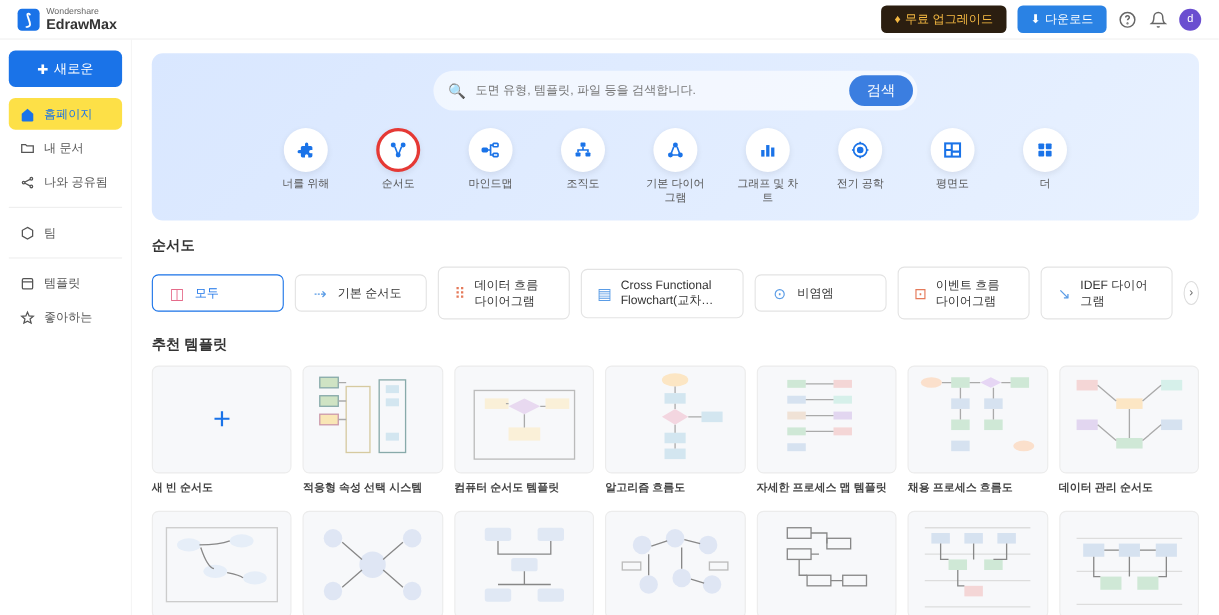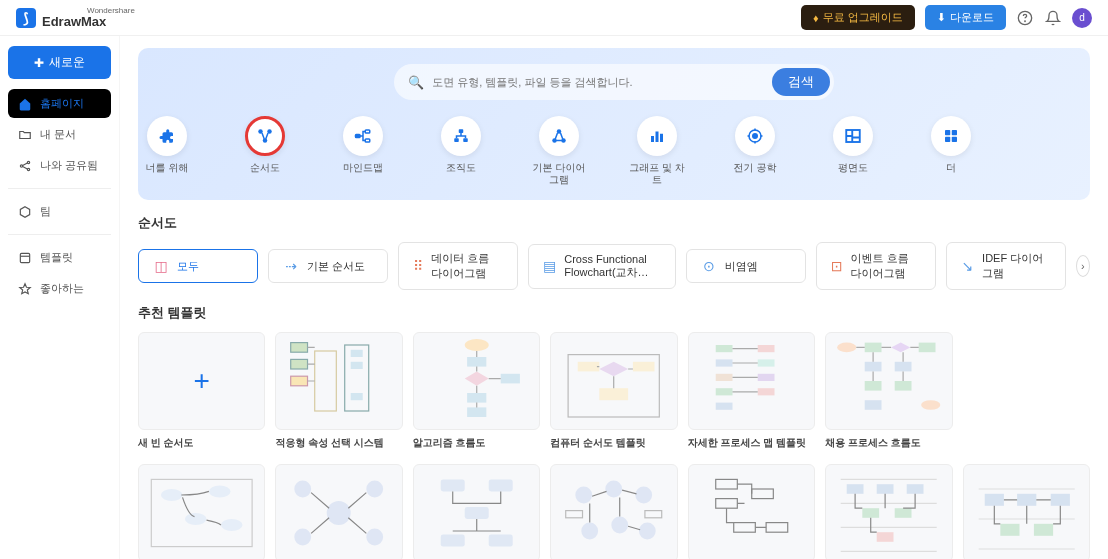--- a/index.html
+++ b/index.html
@@ -1,42 +1,42 @@
 <!DOCTYPE html>
 <html><head>
 <meta charset="utf-8">
 <style>
 * { margin: 0; padding: 0; box-sizing: border-box; }
 body { font-family: -apple-system, "Segoe UI", sans-serif; font-size: 12px; color: #333; background: #fff; width: 1108px; height: 559px; overflow: hidden; }
 .topbar { display: flex; align-items: center; justify-content: space-between; padding: 6px 16px; height: 36px; border-bottom: 1px solid #f0f0f0; }
 .logo { display: flex; align-items: center; gap: 6px; }
 .logo-icon { width: 20px; height: 20px; background: #1a73e8; border-radius: 4px; color: #fff; display: flex; align-items: center; justify-content: center; font-weight: bold; font-size: 14px; }
 .logo-text { font-size: 11px; line-height: 1; }
-.logo-text .small { font-size: 8px; color: #666; margin-left: 45px; }
+.logo-text .small { font-size: 8px; color: #666; }
 .logo-text .big { font-weight: bold; font-size: 13px; }
 .topbar-right { display: flex; align-items: center; gap: 10px; }
 .btn-upgrade { background: #2b1e10; color: #f5b942; border: none; border-radius: 5px; padding: 5px 12px; font-size: 11px; cursor: pointer; display: flex; align-items: center; gap: 4px; }
 .btn-download { background: #2a82e4; color: #fff; border: none; border-radius: 5px; padding: 5px 12px; font-size: 11px; cursor: pointer; display: flex; align-items: center; gap: 4px; }
 .icon-btn { width: 18px; height: 18px; color: #666; cursor: pointer; display: flex; align-items: center; justify-content: center; }
 .avatar { width: 20px; height: 20px; border-radius: 50%; background: #6a4ed0; color: #fff; display: flex; align-items: center; justify-content: center; font-size: 10px; }
 .app-body { display: flex; height: calc(100% - 36px); }
 .sidebar { width: 120px; padding: 10px 8px; border-right: 1px solid #f5f5f5; }
 .btn-new { width: 100%; background: #1a73e8; color: #fff; border: none; border-radius: 6px; padding: 8px 0; font-size: 12px; cursor: pointer; display: flex; align-items: center; justify-content: center; gap: 5px; margin-bottom: 10px; }
 .nav-item { display: flex; align-items: center; gap: 8px; padding: 7px 10px; border-radius: 6px; cursor: pointer; font-size: 11px; color: #555; margin-bottom: 2px; }
-.nav-item.active { background: #000000; color: #1a73e8; }
+.nav-item.active { background: #fde047; color: #1a73e8; }
 .nav-item .nav-icon { width: 14px; height: 14px; display: flex; align-items: center; justify-content: center; }
 .nav-sep { height: 1px; background: #eee; margin: 8px 0; }
 .main { flex: 1; padding: 12px 18px; overflow: auto; }
 .hero { background: linear-gradient(135deg, #d9e7ff 0%, #e8f1ff 100%); border-radius: 10px; padding: 16px 0 14px; }
 .search-wrap { display: flex; justify-content: center; margin-bottom: 16px; }
 .search-bar { background: rgba(255,255,255,0.6); border-radius: 18px; width: 440px; display: flex; align-items: center; padding: 4px 4px 4px 14px; }
 .search-icon { color: #ff8a3c; font-size: 13px; margin-right: 8px; }
 .search-input { flex: 1; border: none; background: transparent; outline: none; font-size: 11px; color: #888; }
 .search-btn { background: #3b7ee0; color: #fff; border: none; border-radius: 14px; padding: 5px 16px; font-size: 13px; cursor: pointer; }
-.cat-row { display: flex; gap: 40px; }
+.cat-row { display: flex; justify-content: center; gap: 26px; }
 .cat-item { display: flex; flex-direction: column; align-items: center; gap: 6px; cursor: pointer; width: 58px; }
 .cat-circle { width: 40px; height: 40px; border-radius: 50%; background: #fff; box-shadow: 0 2px 6px rgba(0,0,0,0.08); display: flex; align-items: center; justify-content: center; color: #1a73e8; font-size: 18px; }
 .cat-item.highlighted .cat-circle { border: 3px solid #e53935; }
 .cat-label { font-size: 10px; color: #555; text-align: center; line-height: 1.2; }
 .section-title { font-size: 13px; font-weight: 600; margin: 14px 0 10px; }
 .filter-row { display: flex; gap: 10px; align-items: center; position: relative; }
 .filter-chip { display: flex; align-items: center; gap: 8px; border: 1px solid #e3e3e3; border-radius: 6px; padding: 8px 14px; min-width: 120px; cursor: pointer; background: #fff; font-size: 11px; }
 .filter-chip.active { border: 1.5px solid #1a73e8; color: #1a73e8; }
 .chip-icon { width: 16px; height: 16px; display: flex; align-items: center; justify-content: center; font-size: 14px; }
 .scroll-arrow { width: 22px; height: 22px; border-radius: 50%; background: #fff; border: 1px solid #ddd; display: flex; align-items: center; justify-content: center; cursor: pointer; font-size: 11px; color: #666; }
@@ -301,43 +301,43 @@
               <rect x="60" y="24" width="10" height="6" fill="#d3e6f0"></rect>
               <rect x="60" y="50" width="10" height="6" fill="#d3e6f0"></rect>
               <path d="M24 12h6M24 26h6M24 40h6" stroke="#aaa"></path>
             </svg>
           </div>
         <div class="tmpl-title">적응형 속성 선택 시스템</div>
       </div>
       <div class="tmpl-card">
         <div class="tmpl-thumb">
             <svg class="mini" viewBox="0 0 100 80">
+              <rect x="12" y="18" width="76" height="52" fill="none" stroke="#bbb"></rect>
+              <rect x="20" y="24" width="18" height="8" fill="#faf0d8"></rect>
+              <polygon points="50,24 62,30 50,36 38,30" fill="#e8d9f0"></polygon>
+              <rect x="66" y="24" width="18" height="8" fill="#faf0d8"></rect>
+              <rect x="38" y="46" width="24" height="10" fill="#faf0d8"></rect>
+              <path d="M38 28h-2M62 30h4M50 36v10" stroke="#aaa"></path>
+            </svg>
+          </div>
+        <div class="tmpl-title">컴퓨터 순서도 템플릿</div>
+      </div>
+      <div class="tmpl-card">
+        <div class="tmpl-thumb">
+            <svg class="mini" viewBox="0 0 100 80">
               <ellipse cx="50" cy="10" rx="10" ry="5" fill="#fce6c4"></ellipse>
               <rect x="42" y="20" width="16" height="8" fill="#d3e6f0"></rect>
               <polygon points="50,32 60,38 50,44 40,38" fill="#f3d6e0"></polygon>
               <rect x="42" y="50" width="16" height="8" fill="#d3e6f0"></rect>
               <rect x="42" y="62" width="16" height="8" fill="#d3e6f0"></rect>
               <rect x="70" y="34" width="16" height="8" fill="#d3e6f0"></rect>
               <path d="M50 15v5M50 28v4M50 44v6M50 58v4M60 38h10" stroke="#aaa"></path>
             </svg>
           </div>
         <div class="tmpl-title">알고리즘 흐름도</div>
-      </div>
-      <div class="tmpl-card">
-        <div class="tmpl-thumb">
-            <svg class="mini" viewBox="0 0 100 80">
-              <rect x="12" y="18" width="76" height="52" fill="none" stroke="#bbb"></rect>
-              <rect x="20" y="24" width="18" height="8" fill="#faf0d8"></rect>
-              <polygon points="50,24 62,30 50,36 38,30" fill="#e8d9f0"></polygon>
-              <rect x="66" y="24" width="18" height="8" fill="#faf0d8"></rect>
-              <rect x="38" y="46" width="24" height="10" fill="#faf0d8"></rect>
-              <path d="M38 28h-2M62 30h4M50 36v10" stroke="#aaa"></path>
-            </svg>
-          </div>
-        <div class="tmpl-title">컴퓨터 순서도 템플릿</div>
       </div>
       <div class="tmpl-card">
         <div class="tmpl-thumb">
             <svg class="mini" viewBox="0 0 100 80">
               <rect x="20" y="10" width="14" height="6" fill="#cfe8d6"></rect>
               <rect x="20" y="22" width="14" height="6" fill="#d6e2f0"></rect>
               <rect x="20" y="34" width="14" height="6" fill="#f0e2d6"></rect>
               <rect x="20" y="46" width="14" height="6" fill="#cfe8d6"></rect>
               <rect x="20" y="58" width="14" height="6" fill="#d6e2f0"></rect>
               <rect x="55" y="10" width="14" height="6" fill="#f4d6d6"></rect>
@@ -360,20 +360,34 @@
               <rect x="55" y="24" width="14" height="8" fill="#d6e2f0"></rect>
               <rect x="30" y="40" width="14" height="8" fill="#cfe8d6"></rect>
               <rect x="55" y="40" width="14" height="8" fill="#cfe8d6"></rect>
               <rect x="30" y="56" width="14" height="8" fill="#d6e2f0"></rect>
               <ellipse cx="85" cy="60" rx="8" ry="4" fill="#fbe0cc"></ellipse>
               <path d="M23 12h7M44 12h8M68 12h7M37 16v8M62 16v8M37 32v8M62 32v8" stroke="#aaa"></path>
             </svg>
           </div>
         <div class="tmpl-title">채용 프로세스 흐름도</div>
       </div>
+      <div class="tmpl-card">
+        <div class="tmpl-thumb">
+            <svg class="mini" viewBox="0 0 100 80">
+              <rect x="10" y="10" width="16" height="8" fill="#f4d6d6"></rect>
+              <rect x="74" y="10" width="16" height="8" fill="#d6f0ea"></rect>
+              <rect x="40" y="24" width="20" height="8" fill="#fce6c4"></rect>
+              <rect x="10" y="40" width="16" height="8" fill="#e2d6f0"></rect>
+              <rect x="74" y="40" width="16" height="8" fill="#d6e2f0"></rect>
+              <rect x="40" y="54" width="20" height="8" fill="#cfe8d6"></rect>
+              <path d="M26 14l14 12M74 14l-14 12M26 44l14 12M74 44l-14 12M50 32v22" stroke="#aaa"></path>
+            </svg>
+          </div>
+        <div class="tmpl-title">데이터 관리 순서도</div>
+      </div>
     </div>
 
     <div class="tmpl-grid" style="margin-top:14px;">
       <div class="tmpl-card">
         <div class="tmpl-thumb">
             <svg class="mini" viewBox="0 0 100 80">
               <rect x="8" y="12" width="84" height="56" fill="none" stroke="#ccc"></rect>
               <ellipse cx="25" cy="25" rx="9" ry="5" fill="#e6eef8"></ellipse>
               <ellipse cx="65" cy="22" rx="9" ry="5" fill="#e6eef8"></ellipse>
               <ellipse cx="45" cy="45" rx="9" ry="5" fill="#e6eef8"></ellipse>

